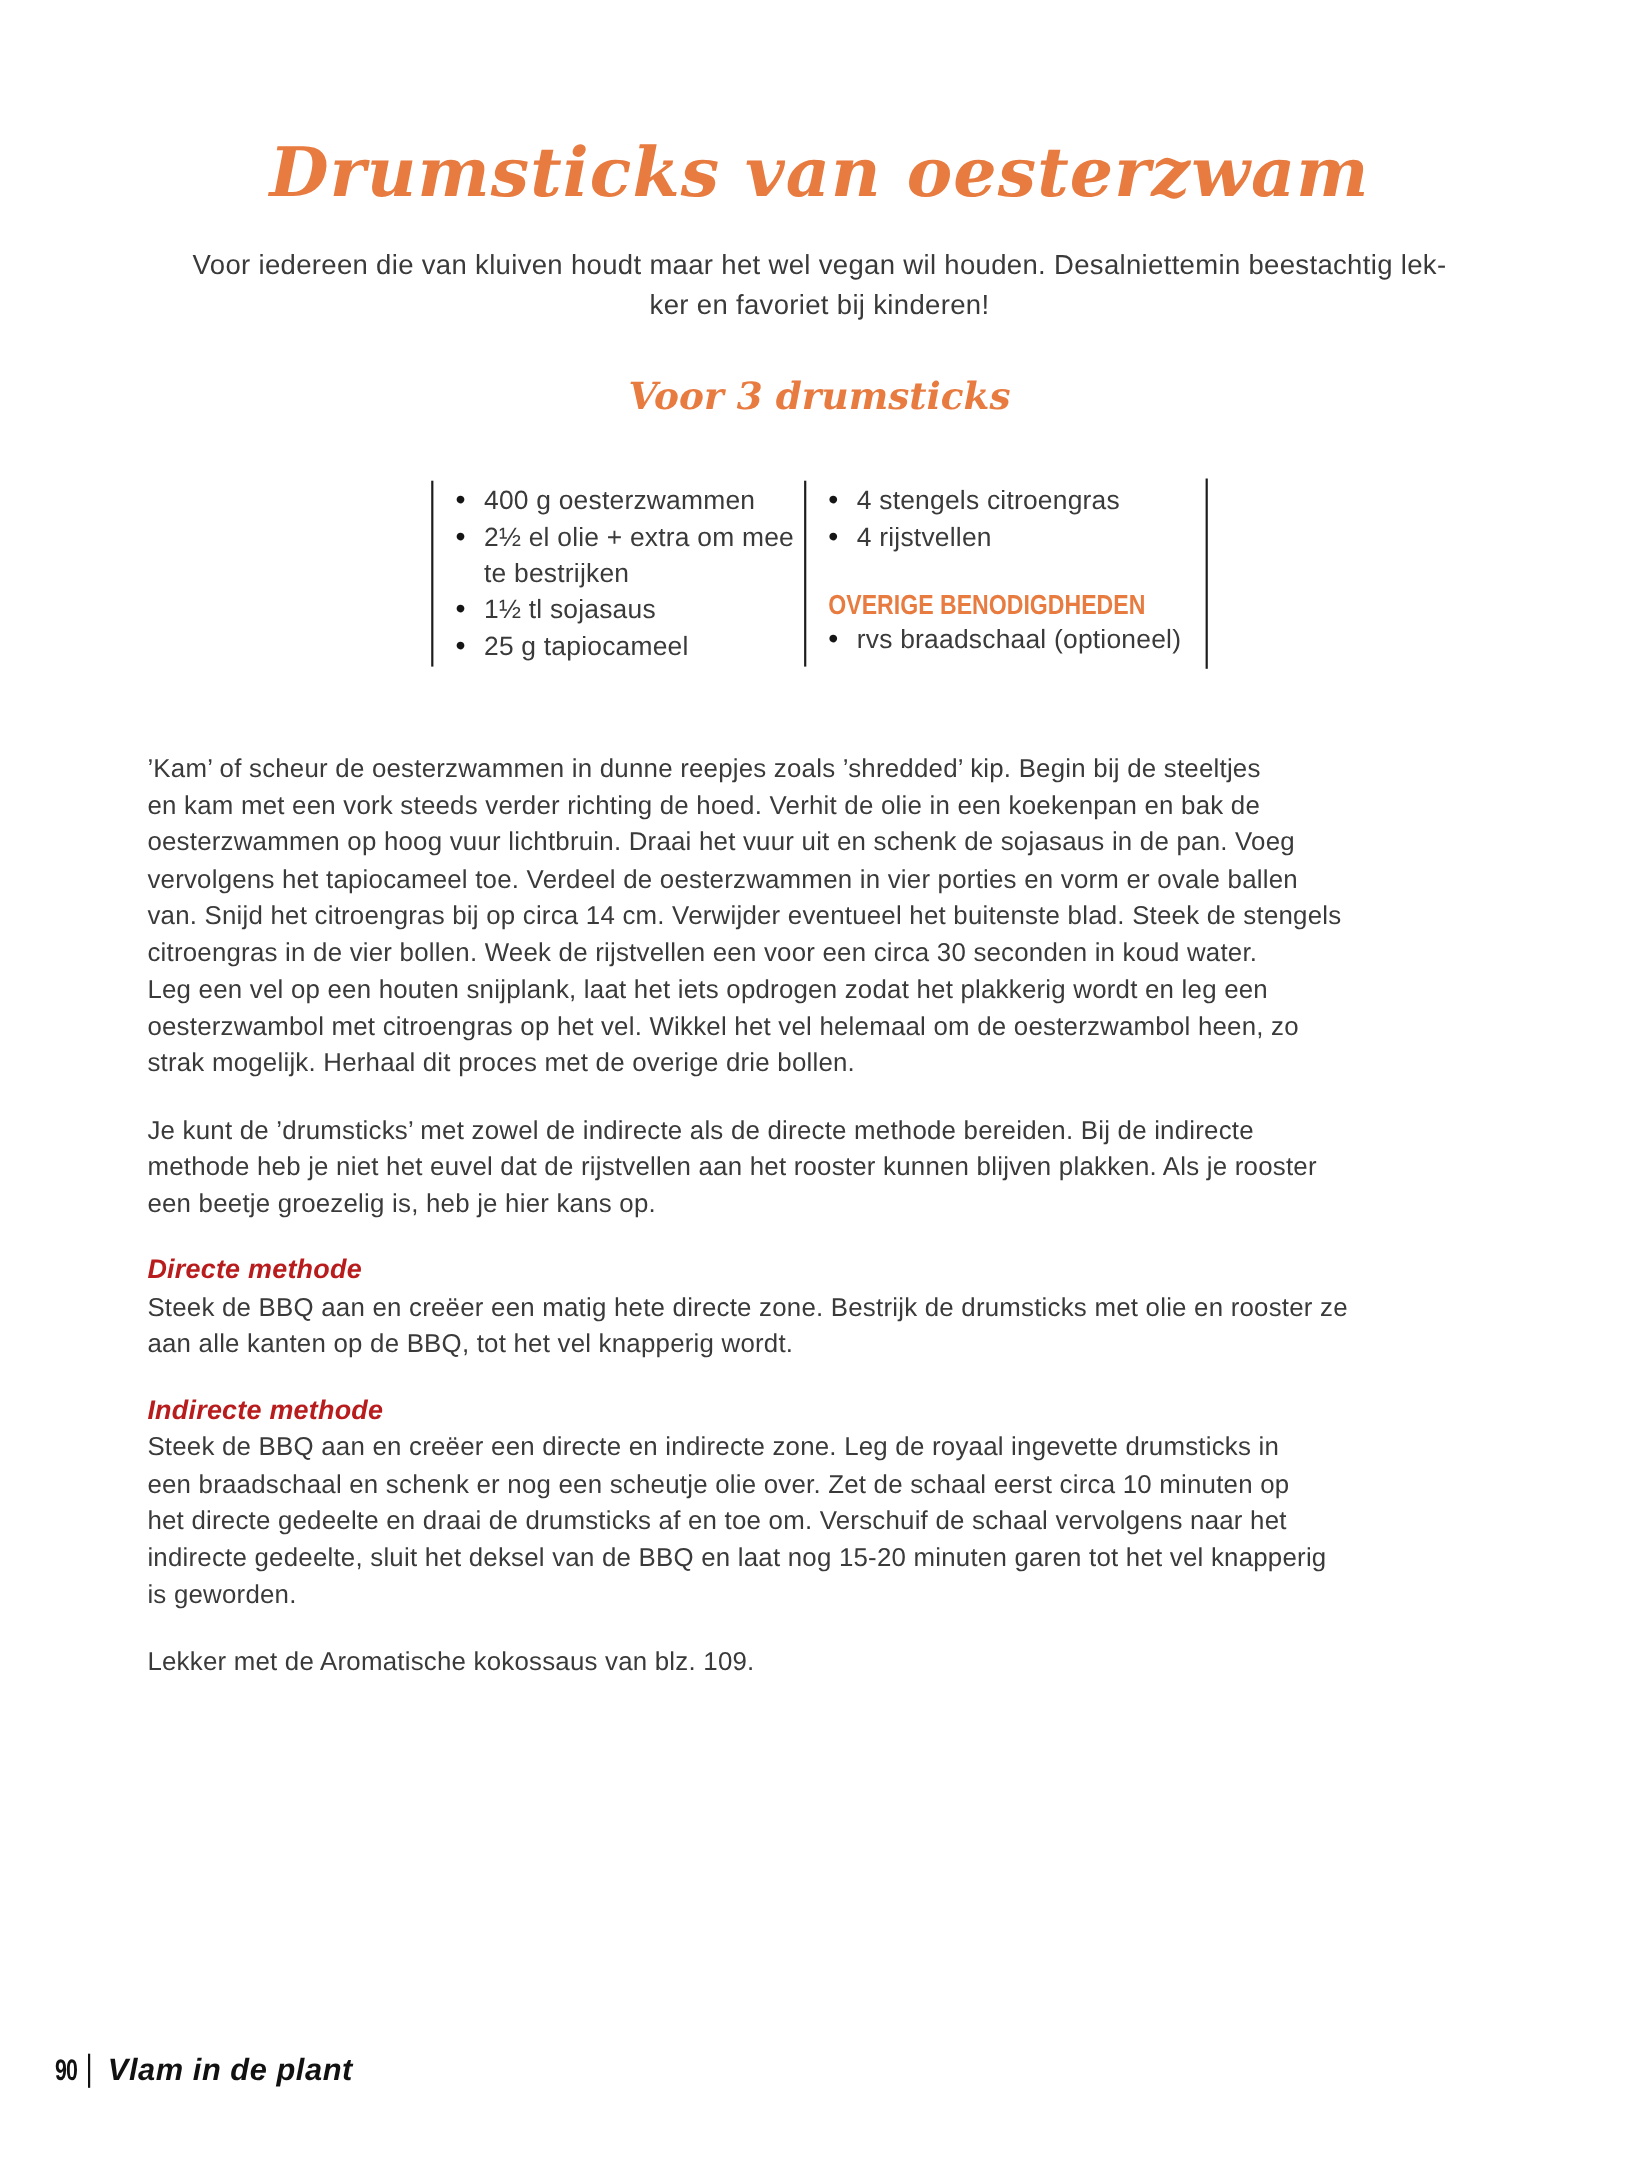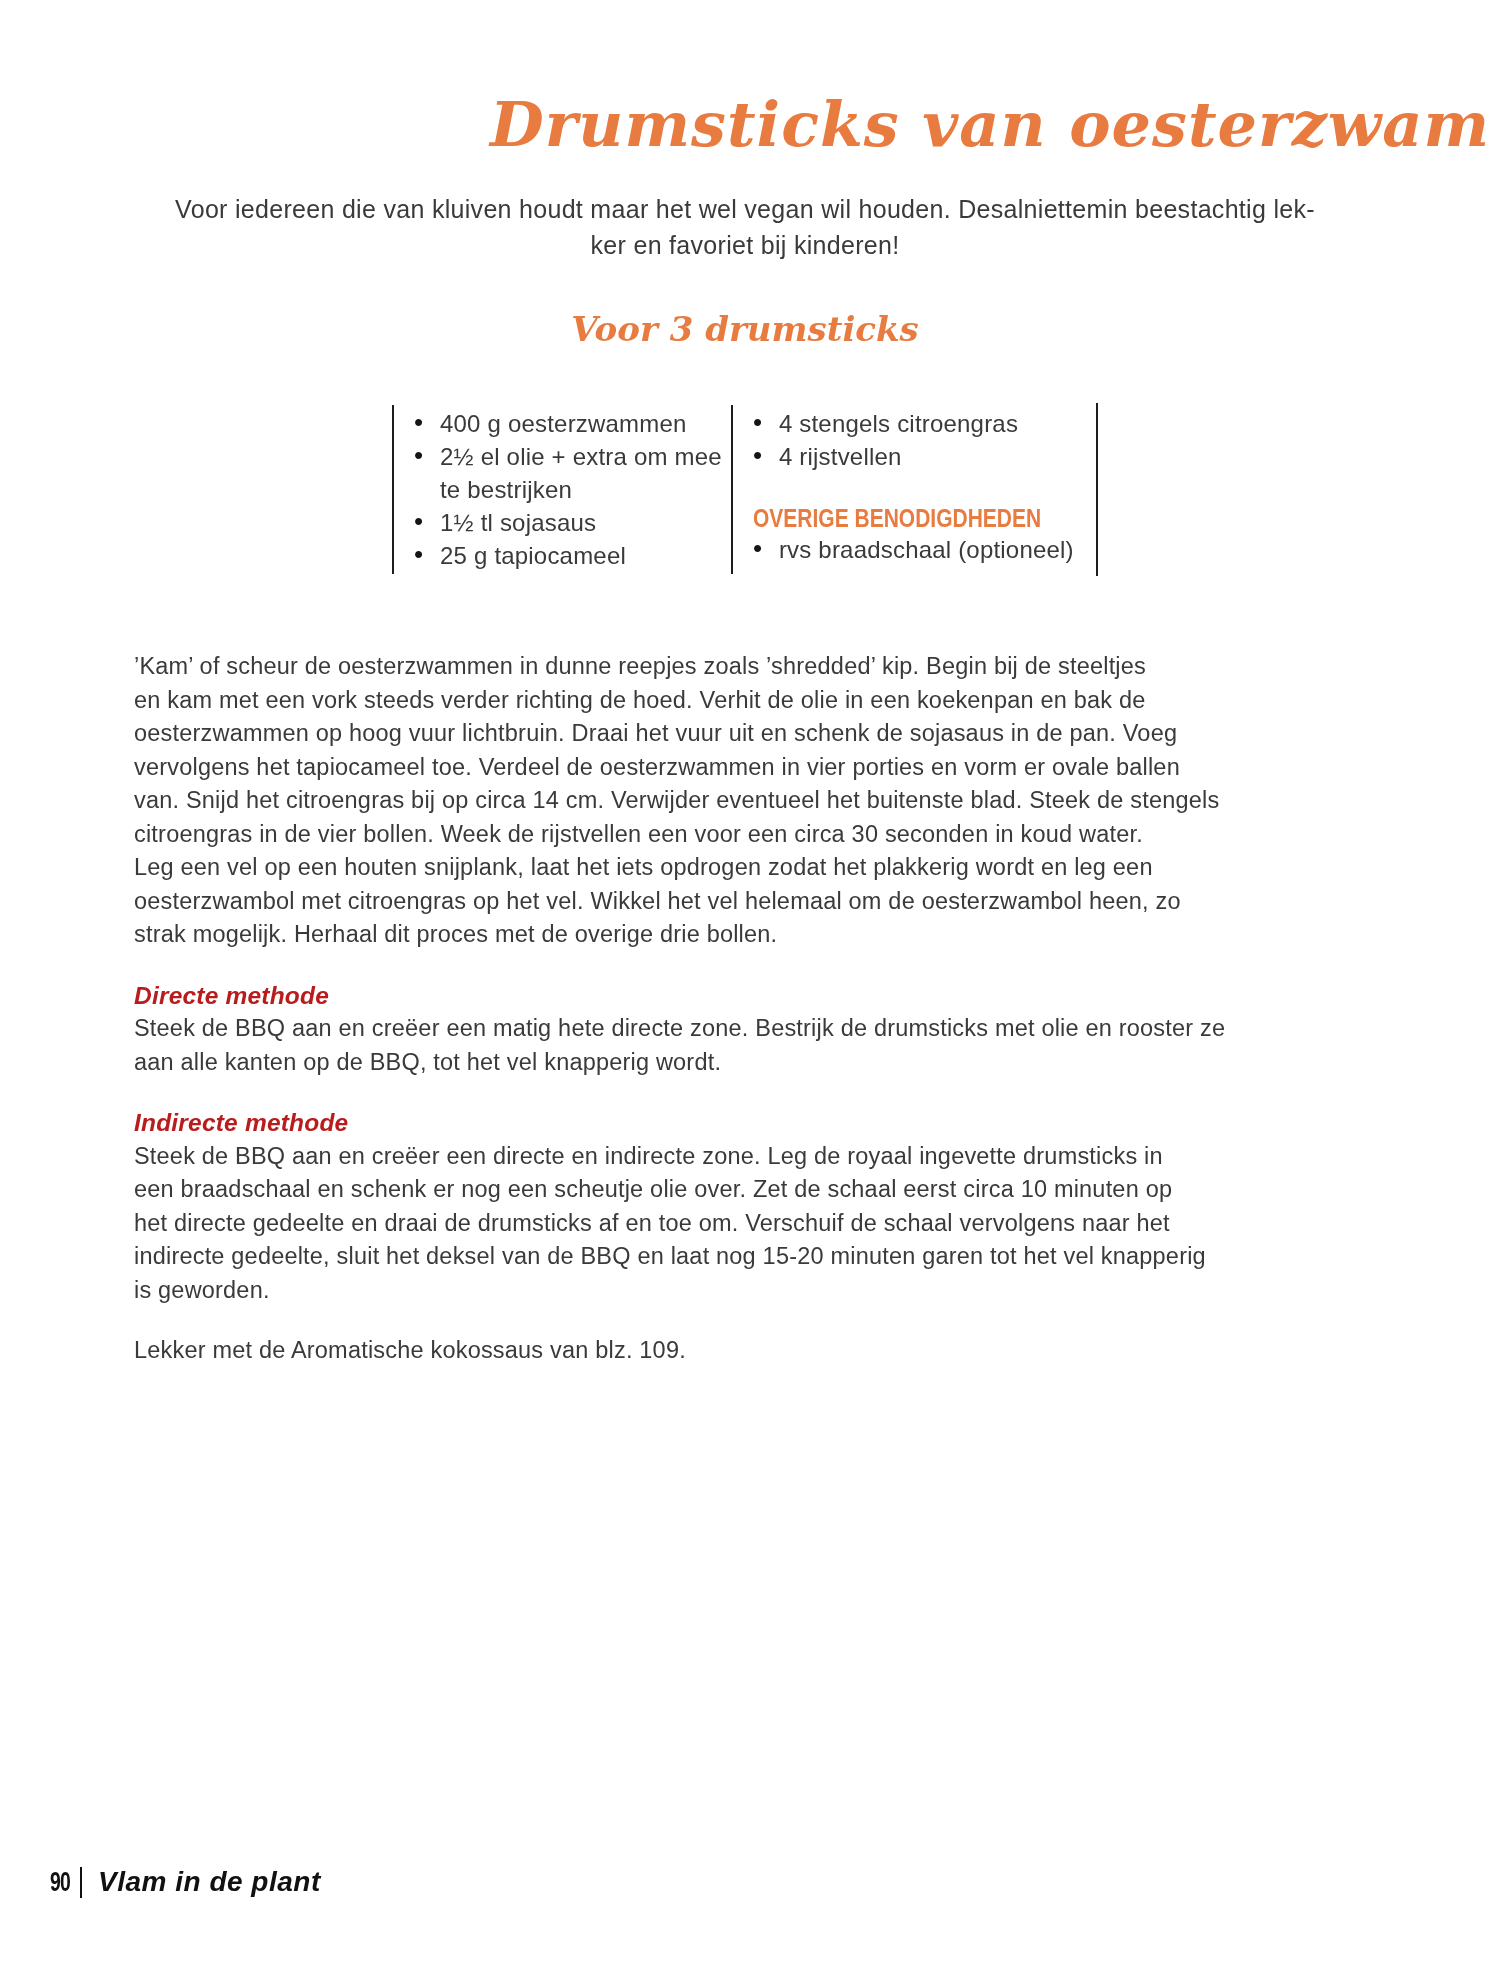--- a/index.html
+++ b/index.html
@@ -5,21 +5,21 @@
   :root { --accent:#e87b40; --ink:#3a3a3a; --rule:#1d1d1d; }
   * { box-sizing:border-box; }
   html,body { margin:0; padding:0; background:#ffffff; }
   .page {
     position:relative; width:1490px; height:1966px; margin:0 auto;
     background:#ffffff; overflow:hidden;
     font-family:"Liberation Sans", sans-serif; color:var(--ink);
   }
   
   .title {
-    margin:0; padding-top:88px; text-align:right;
+    margin:0; padding-top:120px; text-align:center;
     font-family:"DejaVu Serif", serif; font-style:italic; font-weight:bold;
     font-size:62px; letter-spacing:1px; color:var(--accent);
   }
   
   .intro {
     width:1260px; margin:30px auto 0; text-align:center;
     font-size:25px; line-height:36px; letter-spacing:.3px;
     white-space:pre-line;
   }
   
@@ -109,20 +109,23 @@
   <div class="method">
     <p>’Kam’ of scheur de oesterzwammen in dunne reepjes zoals ’shredded’ kip. Begin bij de steeltjes
 en kam met een vork steeds verder richting de hoed. Verhit de olie in een koekenpan en bak de
 oesterzwammen op hoog vuur lichtbruin. Draai het vuur uit en schenk de sojasaus in de pan. Voeg
 vervolgens het tapiocameel toe. Verdeel de oesterzwammen in vier porties en vorm er ovale ballen
 van. Snijd het citroengras bij op circa 14 cm. Verwijder eventueel het buitenste blad. Steek de stengels
 citroengras in de vier bollen. Week de rijstvellen een voor een circa 30 seconden in koud water.
 Leg een vel op een houten snijplank, laat het iets opdrogen zodat het plakkerig wordt en leg een
 oesterzwambol met citroengras op het vel. Wikkel het vel helemaal om de oesterzwambol heen, zo
 strak mogelijk. Herhaal dit proces met de overige drie bollen.</p>
+    <p>Je kunt de ’drumsticks’ met zowel de indirecte als de directe methode bereiden. Bij de indirecte
+methode heb je niet het euvel dat de rijstvellen aan het rooster kunnen blijven plakken. Als je rooster
+een beetje groezelig is, heb je hier kans op.</p>
     <h3>Directe methode</h3>
     <p>Steek de BBQ aan en creëer een matig hete directe zone. Bestrijk de drumsticks met olie en rooster ze
 aan alle kanten op de BBQ, tot het vel knapperig wordt.</p>
     <h3>Indirecte methode</h3>
     <p>Steek de BBQ aan en creëer een directe en indirecte zone. Leg de royaal ingevette drumsticks in
 een braadschaal en schenk er nog een scheutje olie over. Zet de schaal eerst circa 10 minuten op
 het directe gedeelte en draai de drumsticks af en toe om. Verschuif de schaal vervolgens naar het
 indirecte gedeelte, sluit het deksel van de BBQ en laat nog 15-20 minuten garen tot het vel knapperig
 is geworden.</p>
     <p class="closing">Lekker met de Aromatische kokossaus van blz. 109.</p>

